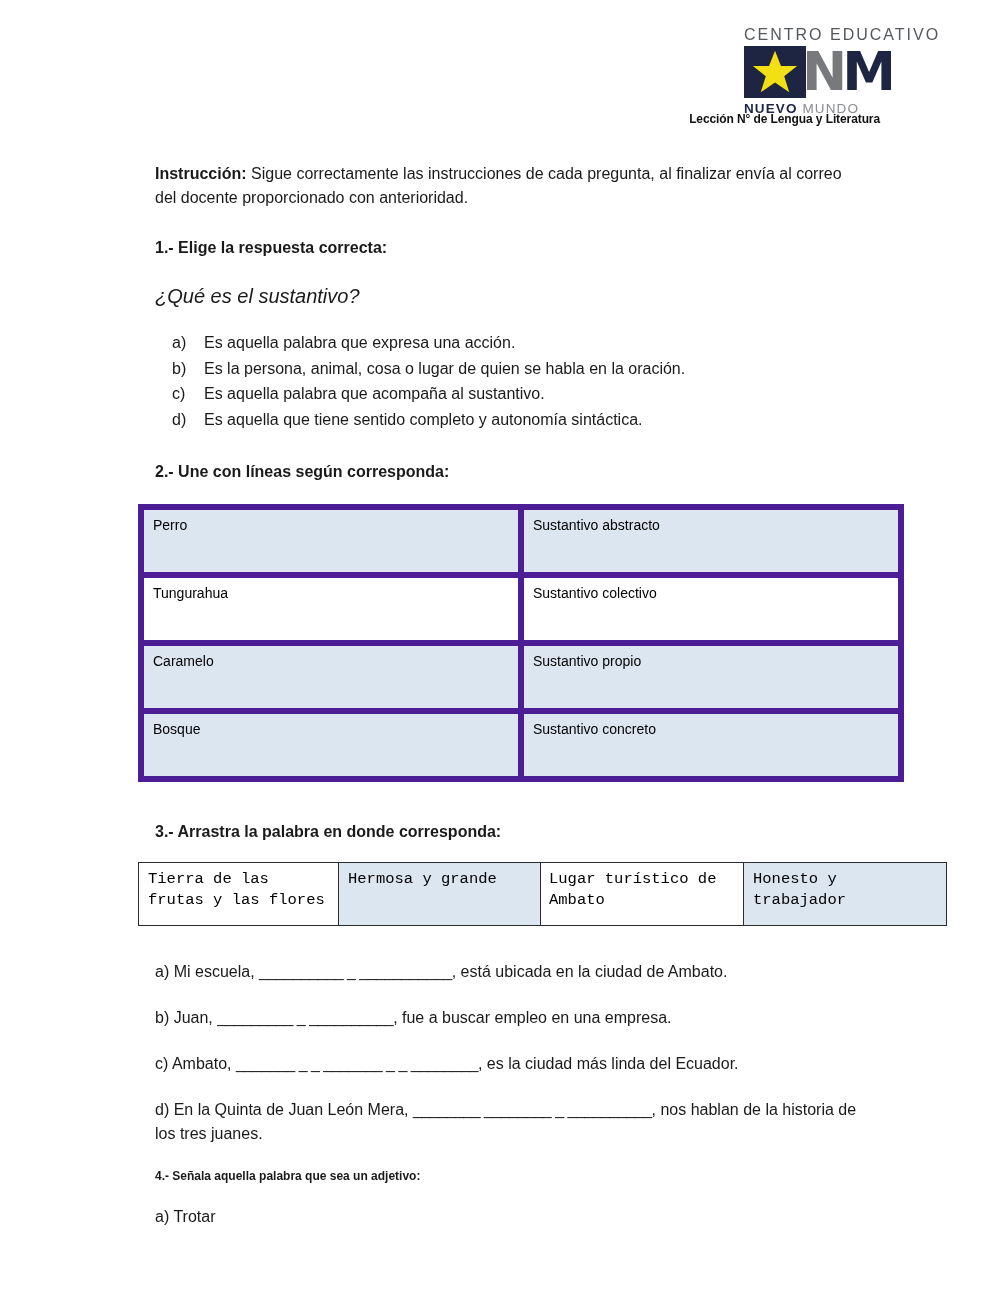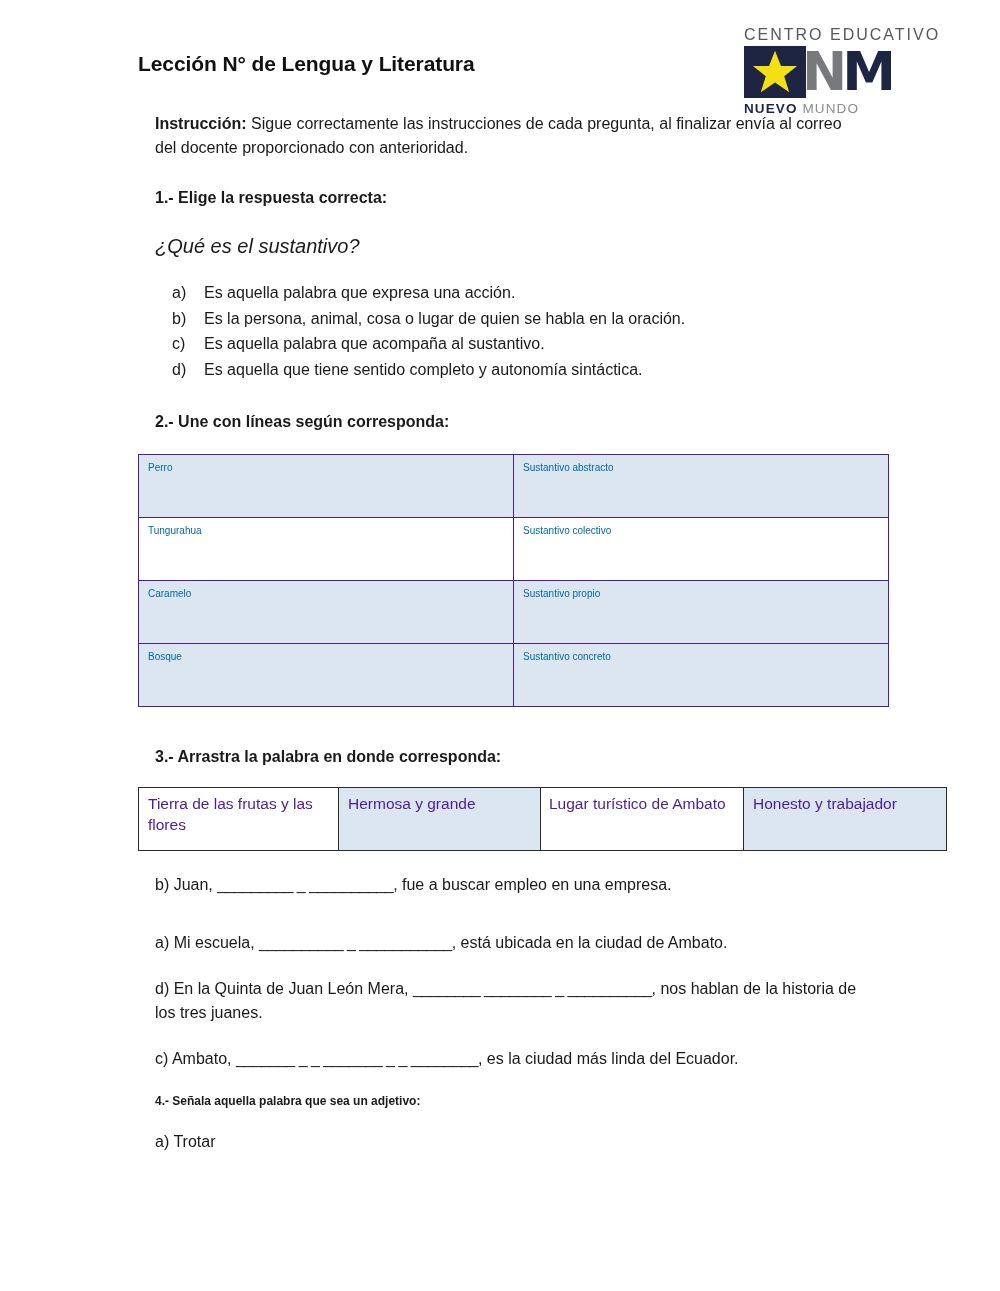--- a/index.html
+++ b/index.html
@@ -101,25 +101,25 @@
 
   
   .doc {
     position: absolute;
     left: 138px;
     top: 0;
     width: 742px;
   }
 
   .doc-title {
-    text-align: left;
-    font-size: 21px;
+    text-align: right;
+    font-size: 12px;
     font-weight: 700;
     color: #111;
-    margin-top: 52px;
+    margin-top: 112px;
     margin-bottom: 0;
     letter-spacing: -0.1px;
   }
 
   p, .line {
     font-size: 16px;
     line-height: 1.48;
     color: #1a1a1a;
     margin: 17px;
   }
@@ -158,48 +158,49 @@
   }
 
   
   .match-table {
     border-collapse: collapse;
     margin-top: 20px;
     width: 730px;
     table-layout: fixed;
   }
   .match-table td {
-    border: 1px solid #4c1d95;
+    border: 6px solid #4c1d95;
     height: 56px;
     vertical-align: top;
     padding: 6px 0 0 9px;
-    font-size: 10px;
+    font-size: 14px;
     line-height: 1.3;
-    color: #0369a1;
+    color: #000000;
   }
   .match-table td.c1 { width: 365px; }
   .match-table td.c2 { width: 365px; }
   .match-table tr.shaded td { background: #dce6f1; }
   .match-table tr.plain td { background: #ffffff; }
 
   
   .drag-table {
     border-collapse: collapse;
     margin-top: 18px;
     width: 737px;
     table-layout: fixed;
   }
   .drag-table td {
     border: 1px solid #2b2b2b;
     height: 52px;
     vertical-align: top;
     padding: 6px 8px 4px 9px;
     font-size: 15.5px;
     line-height: 1.35;
-    color: #4c1d95;
+    color: #000000;
+    font-family: Liberation Mono, monospace;
   }
   .drag-table td.w1 { width: 182px; }
   .drag-table td.w2 { width: 184px; }
   .drag-table td.w3 { width: 186px; padding-left: 8px; }
   .drag-table td.w4 { width: 185px; }
   .drag-table td.shade { background: #dce6f1; }
 
   .blank-sentence {
     margin-top: 22px;
     font-size: 16px;
@@ -296,25 +297,25 @@
       <tbody>
         <tr>
           <td class="w1">Tierra de las frutas y las flores</td>
           <td class="w2 shade">Hermosa y grande</td>
           <td class="w3">Lugar turístico de Ambato</td>
           <td class="w4 shade">Honesto y trabajador</td>
         </tr>
       </tbody>
     </table>
 
+    <p class="blank-sentence first"><span>a) Mi escuela, </span><span class="blank">__________ _ ___________</span><span>, está ubicada en la ciudad de Ambato.</span></p>
+
     <p class="blank-sentence"><span>b) Juan, </span><span class="blank">_________ _ __________</span><span>, fue a buscar empleo en una empresa.</span></p>
 
-    <p class="blank-sentence first"><span>a) Mi escuela, </span><span class="blank">__________ _ ___________</span><span>, está ubicada en la ciudad de Ambato.</span></p>
+    <p class="blank-sentence"><span>c) Ambato, </span><span class="blank">_______ _ _ _______ _ _ ________</span><span>, es la ciudad más linda del Ecuador.</span></p>
 
     <p class="blank-sentence"><span>d) En la Quinta de Juan León Mera, </span><span class="blank">________ ________ _ __________</span><span>, nos hablan de la historia de los tres juanes.</span></p>
-
-    <p class="blank-sentence"><span>c) Ambato, </span><span class="blank">_______ _ _ _______ _ _ ________</span><span>, es la ciudad más linda del Ecuador.</span></p>
 
     <p class="tail-head">4.- Señala aquella palabra que sea un adjetivo:</p>
     <p class="tail-item">a) Trotar</p>
 
   </div>
 </div>
 
 </body></html>

